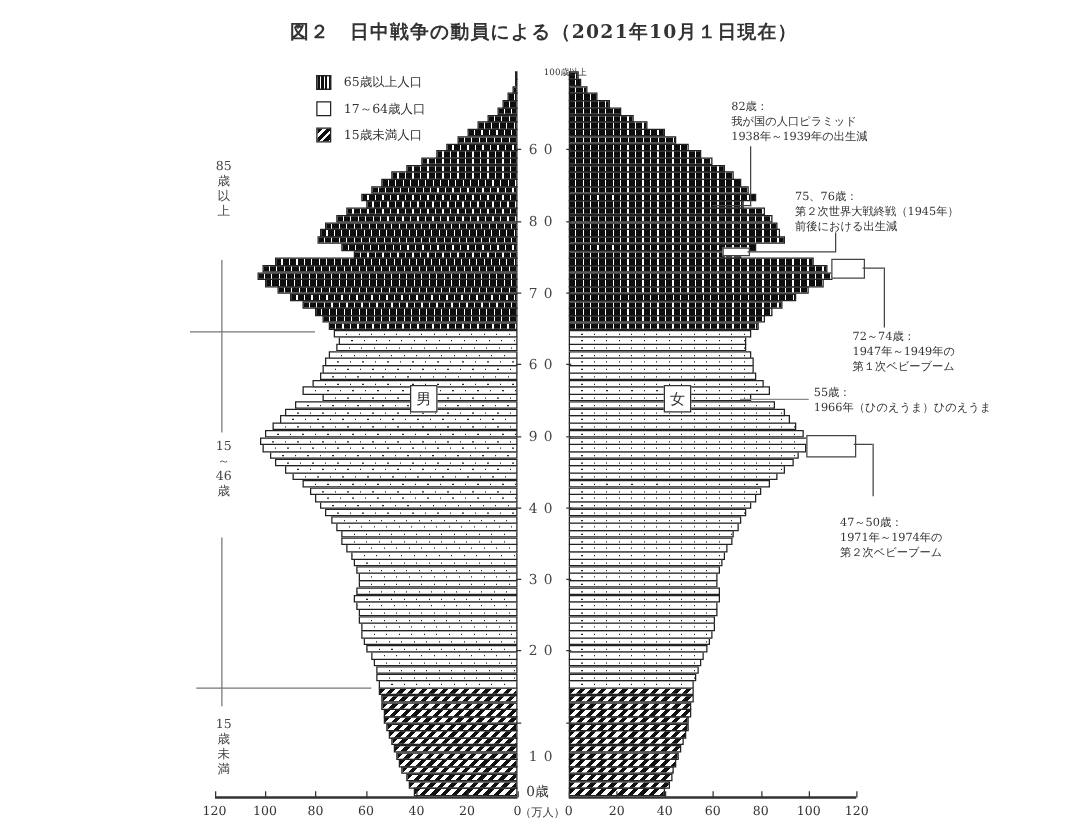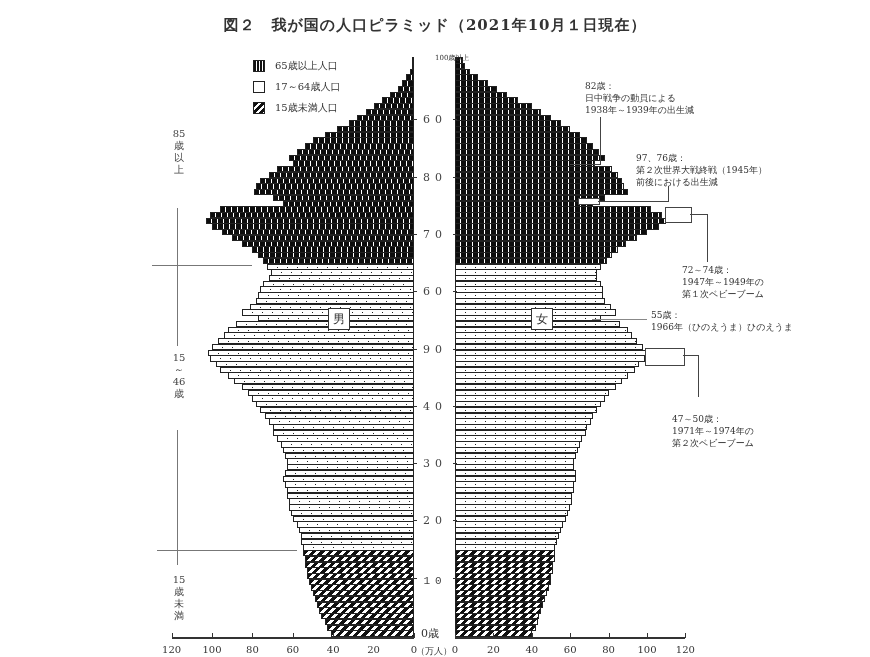--- a/index.html
+++ b/index.html
@@ -23,21 +23,21 @@
   .side{position:absolute;font-size:10px;line-height:12px;text-align:center;width:14px;color:#444;}
   .vline{position:absolute;width:1px;background:#777;}
   .hline{position:absolute;height:1px;background:#777;}
   .ann{position:absolute;font-size:9px;line-height:12px;color:#333;white-space:nowrap;}
   .lead{position:absolute;background:#444;}
   .hlbox{position:absolute;border:1px solid #444;background:#fff;}
 </style>
 </head>
 <body>
 
-<div class="title">図２　我が国の人口ピラミッド（2021年10月１日現在）</div>
+<div class="title">図２　日中戦争の動員による（2021年10月１日現在）</div>
 
 <div class="legend">
   <div class="legend-row">
       <span class="sw old"></span>
       <span>65歳以上人口</span>
     </div>
   <div class="legend-row">
       <span class="sw work"></span>
       <span>17～64歳人口</span>
     </div>
@@ -273,21 +273,21 @@
     <div class="ticklbl" style="left: 237.4px; top: 644px;">80</div>
     <div class="ticklbl" style="left: 593.6px; top: 644px;">80</div>
     <div class="tick" style="left: 212px; top: 633px;"></div>
     <div class="tick" style="left: 647px; top: 633px;"></div>
     <div class="ticklbl" style="left: 197px; top: 644px;">100</div>
     <div class="ticklbl" style="left: 632px; top: 644px;">100</div>
     <div class="tick" style="left: 171.6px; top: 633px;"></div>
     <div class="tick" style="left: 685.4px; top: 633px;"></div>
     <div class="ticklbl" style="left: 156.6px; top: 644px;">120</div>
     <div class="ticklbl" style="left: 670.4px; top: 644px;">120</div>
-    <div class="agelbl" style="left: 415px; top: 575px; font-family: Liberation Mono, monospace;">10</div>
+    <div class="agelbl" style="left: 415px; top: 599px;">10</div>
     <div class="tick" style="left: 413px; top: 577.7px; width: 4px; height: 1px;"></div>
     <div class="tick" style="left: 453px; top: 577.7px; width: 4px; height: 1px;"></div>
     <div class="agelbl" style="left: 415px; top: 514.4px;">20</div>
     <div class="tick" style="left: 413px; top: 520.4px; width: 4px; height: 1px;"></div>
     <div class="tick" style="left: 453px; top: 520.4px; width: 4px; height: 1px;"></div>
     <div class="agelbl" style="left: 415px; top: 457.1px;">30</div>
     <div class="tick" style="left: 413px; top: 463.1px; width: 4px; height: 1px;"></div>
     <div class="tick" style="left: 453px; top: 463.1px; width: 4px; height: 1px;"></div>
     <div class="agelbl" style="left: 415px; top: 399.8px;">40</div>
     <div class="tick" style="left: 413px; top: 405.8px; width: 4px; height: 1px;"></div>
@@ -334,25 +334,25 @@
     <div>未</div>
     <div>満</div>
 </div>
 <div class="vline" style="left:177px;top:208px;height:138px;"></div>
 <div class="hline" style="left:152px;top:265px;width:100px;"></div>
 <div class="vline" style="left:177px;top:430px;height:135px;"></div>
 <div class="hline" style="left:157px;top:550px;width:140px;"></div>
 
 <div class="ann" style="left:585px;top:80px;">
   <div>82歳：</div>
-    <div>日中戦争の動員による</div>
+    <div>我が国の人口ピラミッド</div>
     <div>1938年～1939年の出生減</div>
 </div>
 <div class="ann" style="left:636px;top:152px;">
-  <div>97、76歳：</div>
+  <div>75、76歳：</div>
     <div>第２次世界大戦終戦（1945年）</div>
     <div>前後における出生減</div>
 </div>
 <div class="ann" style="left:682px;top:264px;">
   <div>72～74歳：</div>
     <div>1947年～1949年の</div>
     <div>第１次ベビーブーム</div>
 </div>
 <div class="ann" style="left:651px;top:309px;">
   <div>55歳：</div>

